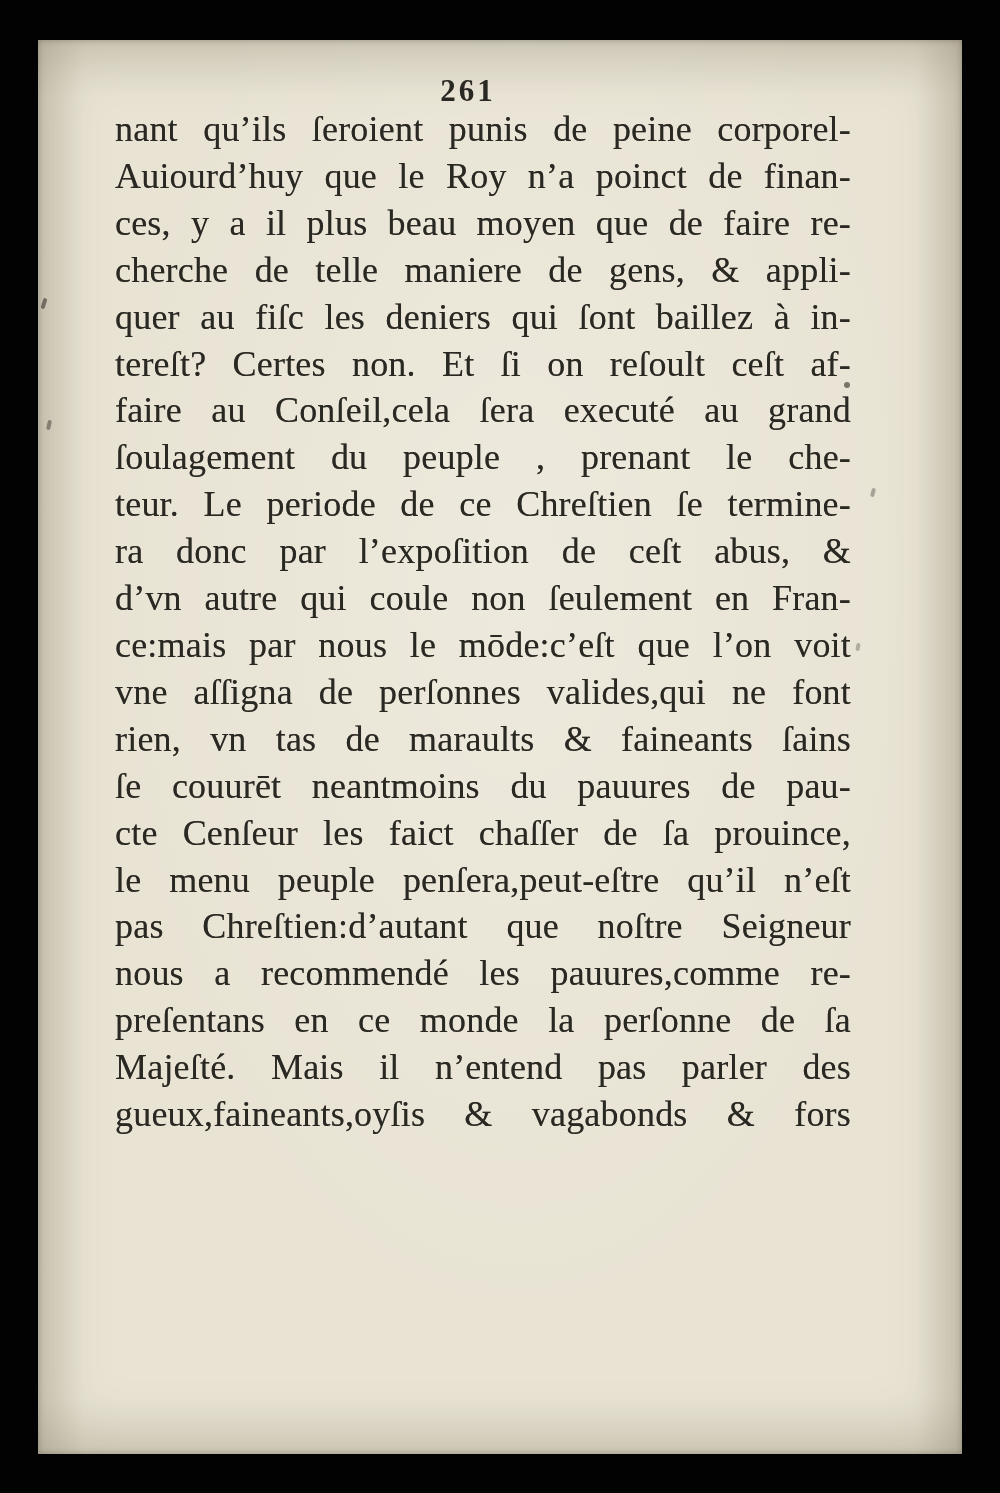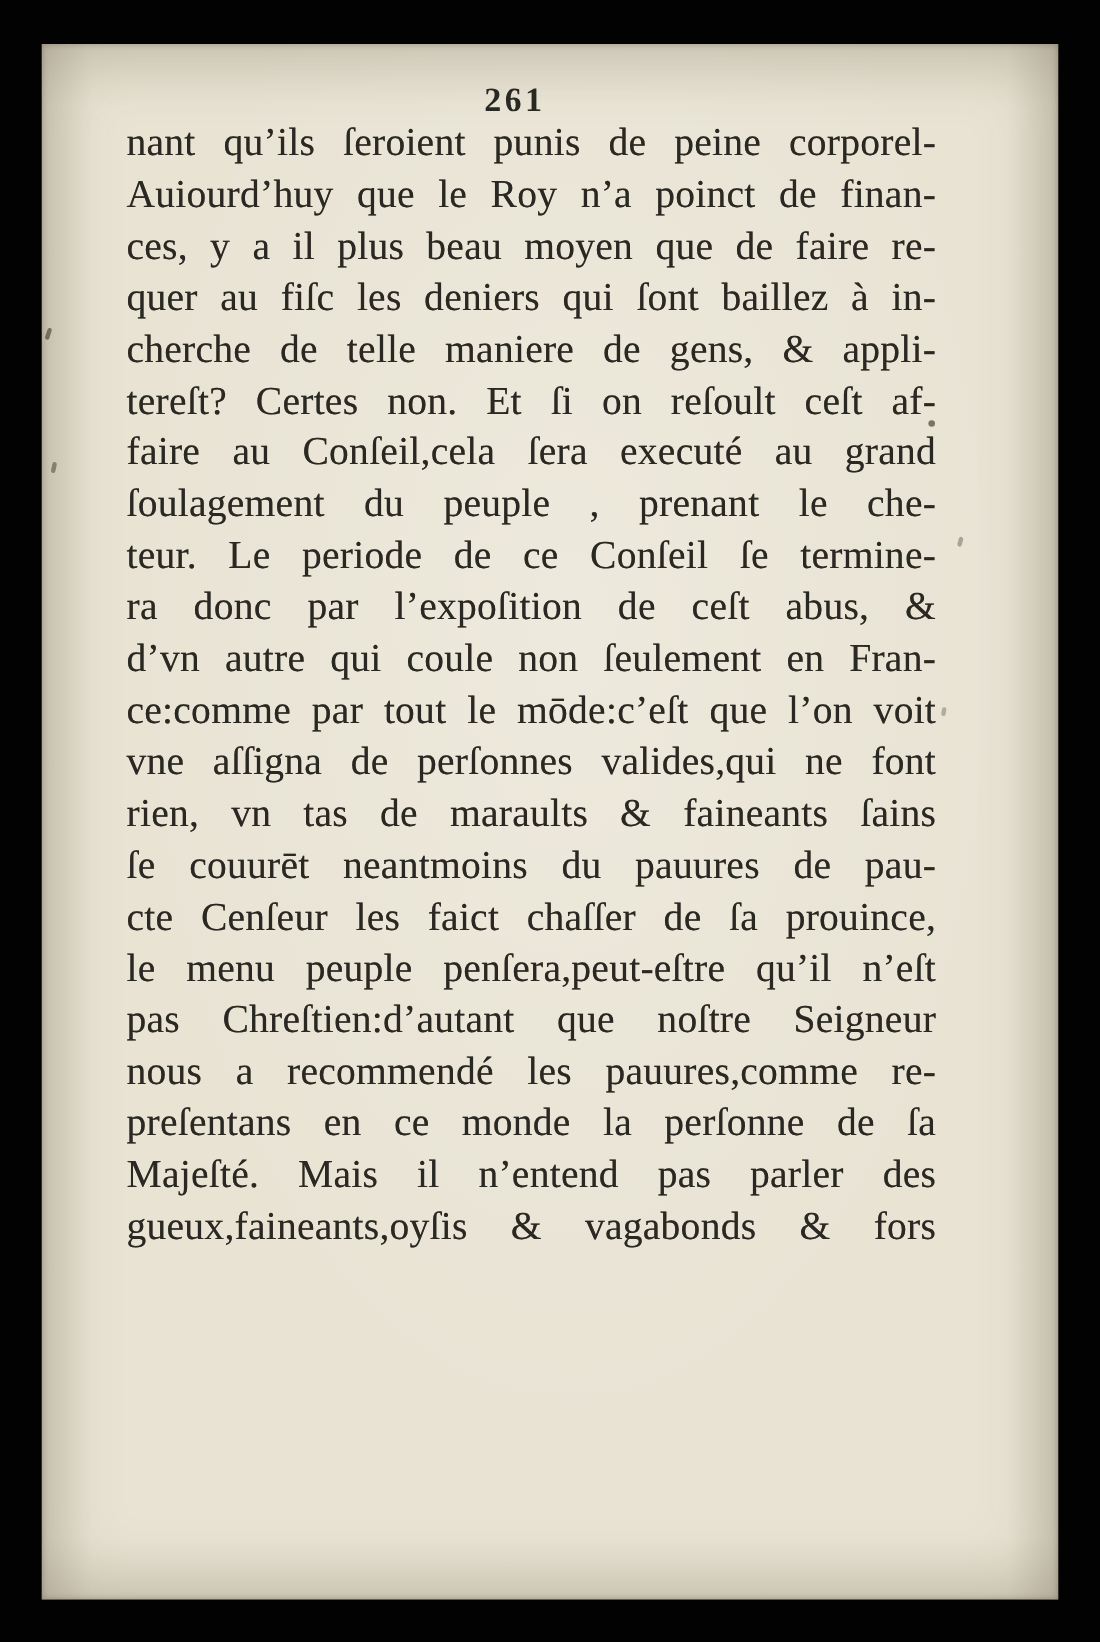--- a/index.html
+++ b/index.html
@@ -74,29 +74,29 @@
 </head>
 <body>
 
 <div class="stage">
   <div class="page">
     <div class="page-number">261</div>
     <div class="text-block">
         <p class="line">nant qu’ils ſeroient punis de peine corporel-</p>
         <p class="line">Auiourd’huy que le Roy n’a poinct de finan-</p>
         <p class="line">ces, y a il plus beau moyen que de faire re-</p>
+        <p class="line">cherche de telle maniere de gens, &amp; appli-</p>
         <p class="line">quer au fiſc les deniers qui ſont baillez à in-</p>
-        <p class="line">cherche de telle maniere de gens, &amp; appli-</p>
         <p class="line">tereſt? Certes non. Et ſi on reſoult ceſt af-</p>
         <p class="line">faire au Conſeil,cela ſera executé au grand</p>
         <p class="line">ſoulagement du peuple , prenant le che-</p>
-        <p class="line">teur. Le periode de ce Conſeil ſe termine-</p>
+        <p class="line">teur. Le periode de ce Chreſtien ſe termine-</p>
         <p class="line">ra donc par l’expoſition de ceſt abus, &amp;</p>
         <p class="line">d’vn autre qui coule non ſeulement en Fran-</p>
-        <p class="line">ce:comme par tout le mōde:c’eſt que l’on voit</p>
+        <p class="line">ce:mais par nous le mōde:c’eſt que l’on voit</p>
         <p class="line">vne aſſigna de perſonnes valides,qui ne font</p>
         <p class="line">rien, vn tas de maraults &amp; faineants ſains</p>
         <p class="line">ſe couurēt neantmoins du pauures de pau-</p>
         <p class="line">cte Cenſeur les faict chaſſer de ſa prouince,</p>
         <p class="line">le menu peuple penſera,peut-eſtre qu’il n’eſt</p>
         <p class="line">pas Chreſtien:d’autant que noſtre Seigneur</p>
         <p class="line">nous a recommendé les pauures,comme re-</p>
         <p class="line">preſentans en ce monde la perſonne de ſa</p>
         <p class="line">Majeſté.   Mais il n’entend pas parler des</p>
         <p class="line">gueux,faineants,oyſis &amp; vagabonds &amp; fors</p>

